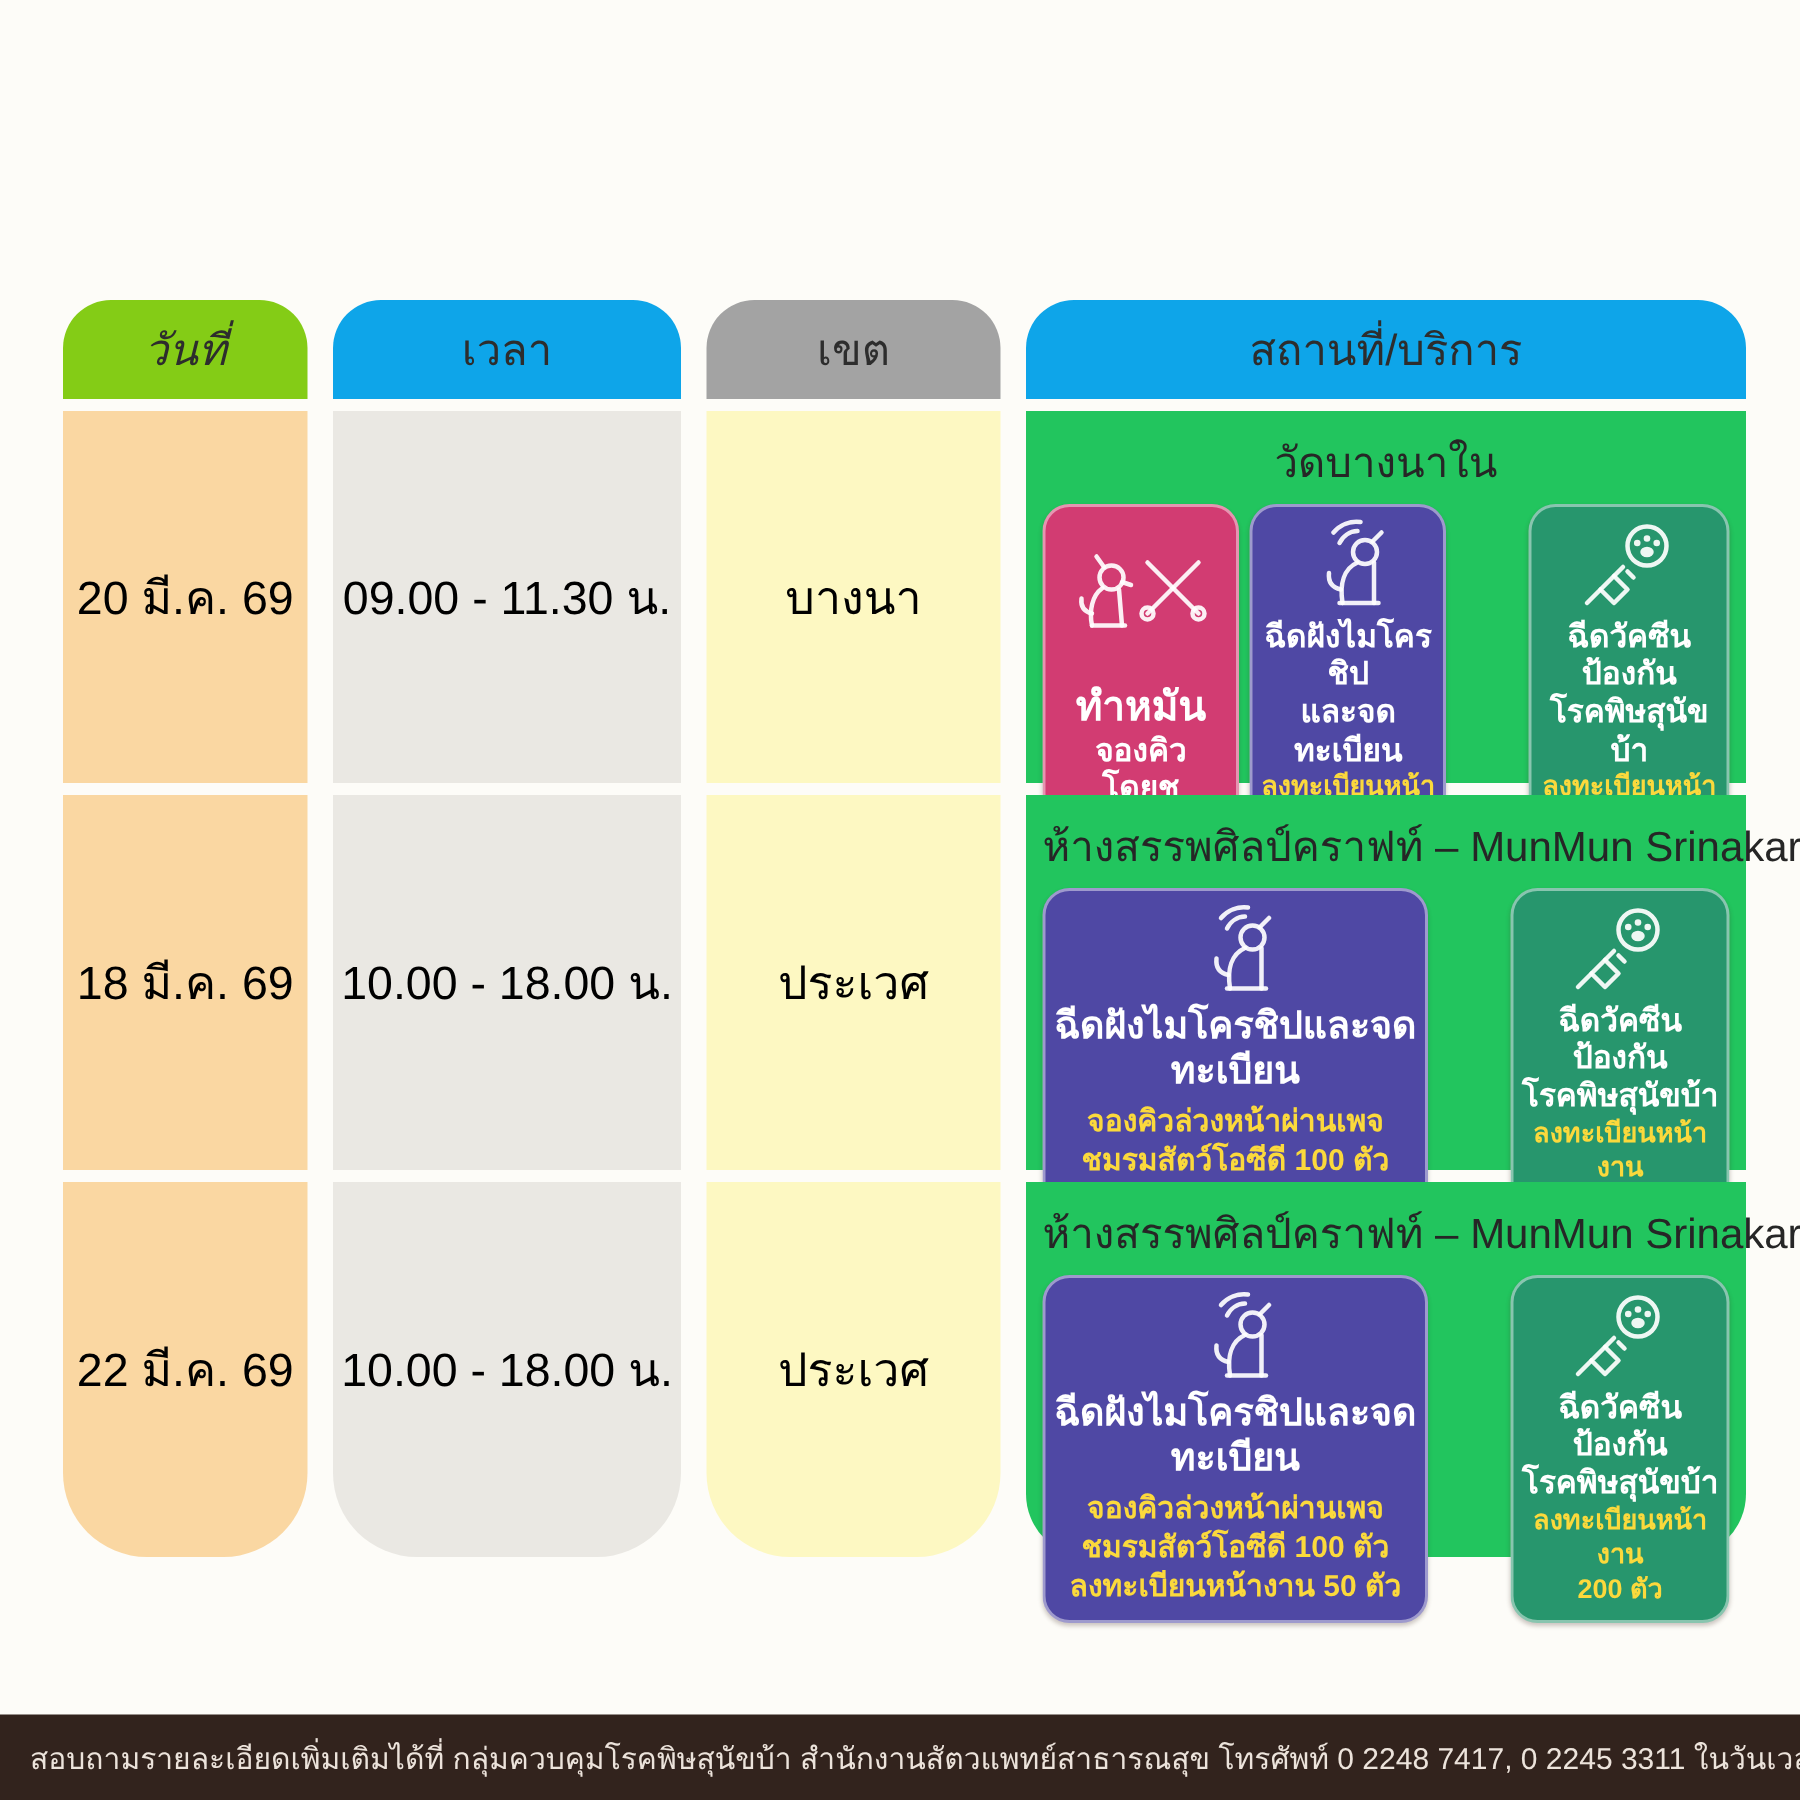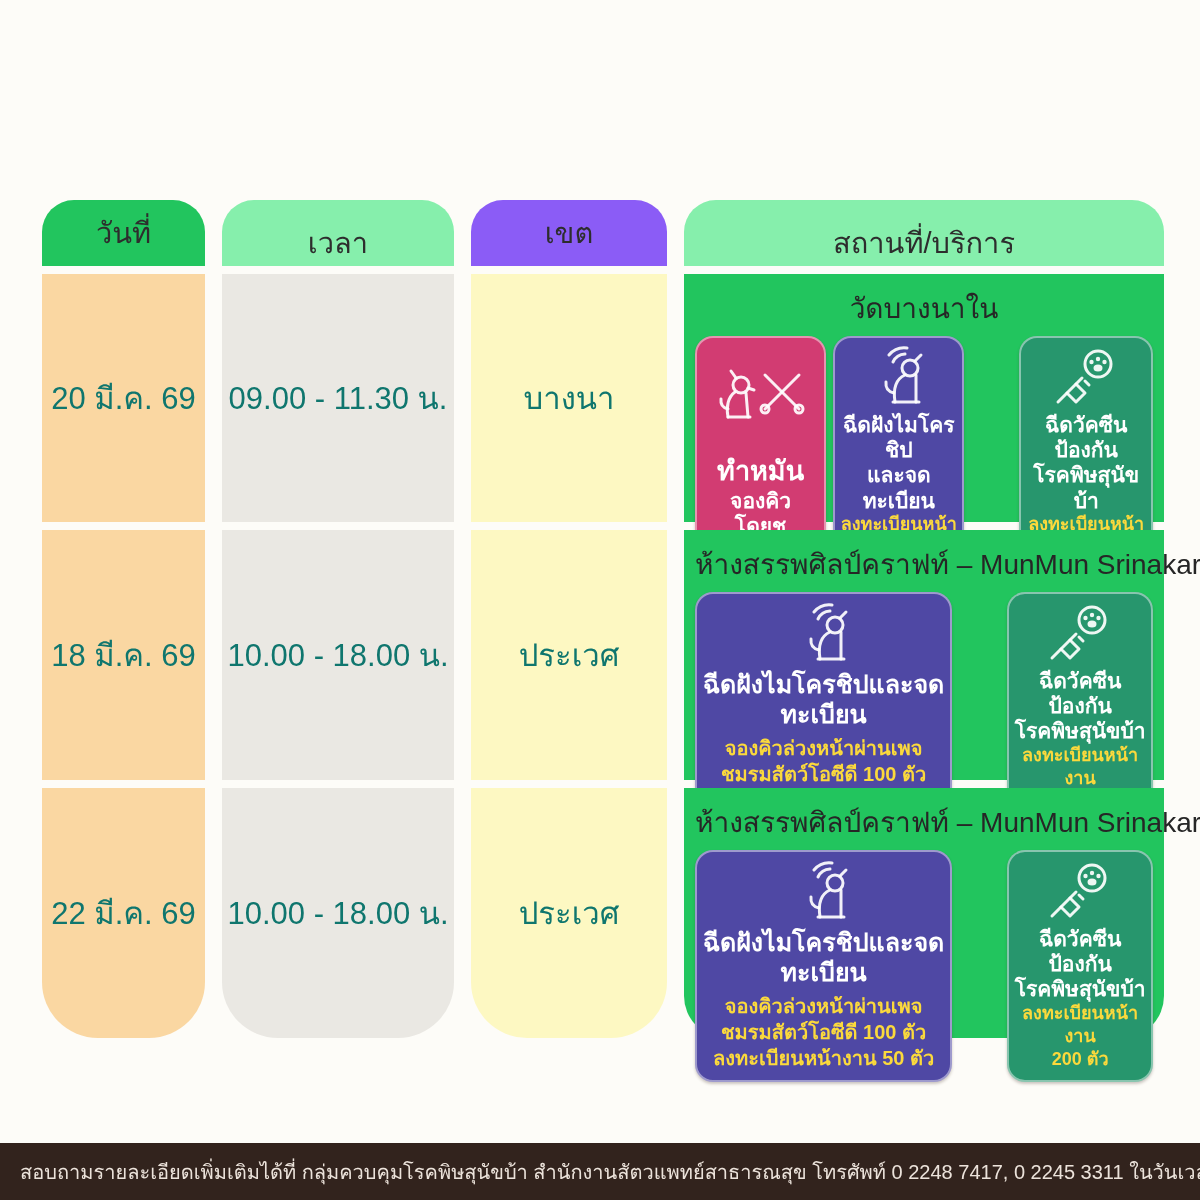--- a/index.html
+++ b/index.html
@@ -20,26 +20,26 @@
     display:grid;
     grid-template-columns:163px 232px 196px 480px;
     grid-template-rows:66px 248px 250px 250px;
     column-gap:17px;row-gap:8px;
   }
   .hcell{
     display:flex;align-items:center;justify-content:center;
     font-size:29px;color:#2d2d2d;
     border-radius:32px 32px 0 0;
   }
-  .h-date{background:#22c55e;}
-  .h-gray{background:#86efac;align-items:flex-end;}
-  .h-zone{background:#8b5cf6;}
+  .h-date{background:#84cc16;font-style:italic;}
+  .h-gray{background:#0ea5e9;}
+  .h-zone{background:#a3a3a3;}
   .cell{
     display:flex;align-items:center;justify-content:center;
-    font-size:31px;color:#0f766e;
+    font-size:31px;color:#000000;
   }
   .c-date{background:#fad7a2;}
   .c-gray{background:#eae8e3;}
   .c-zone{background:#fdf8c2;}
   .svc{
     background:#22c55e;
     display:flex;flex-direction:column;
     padding:8px 11px 12px 11px;box-sizing:border-box;
   }
   .svc-loc{

